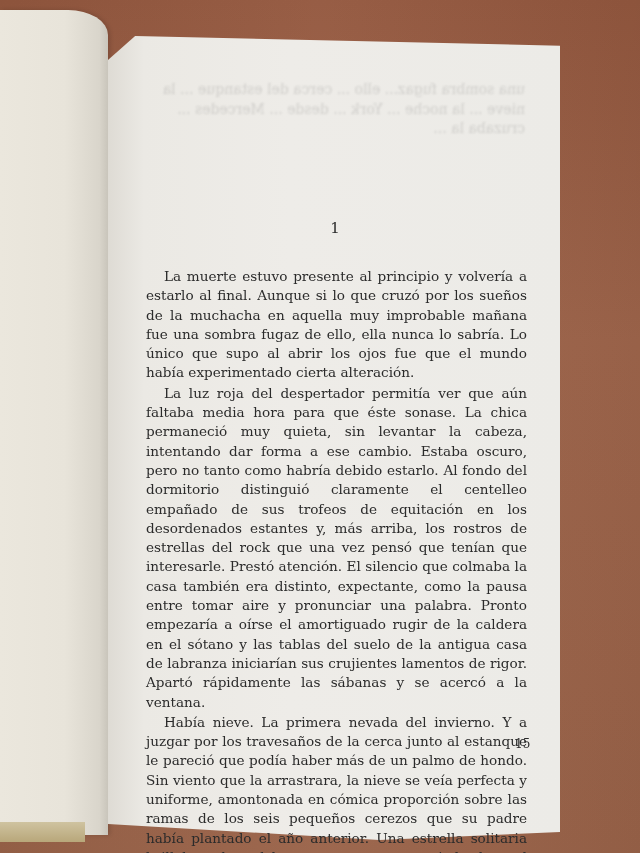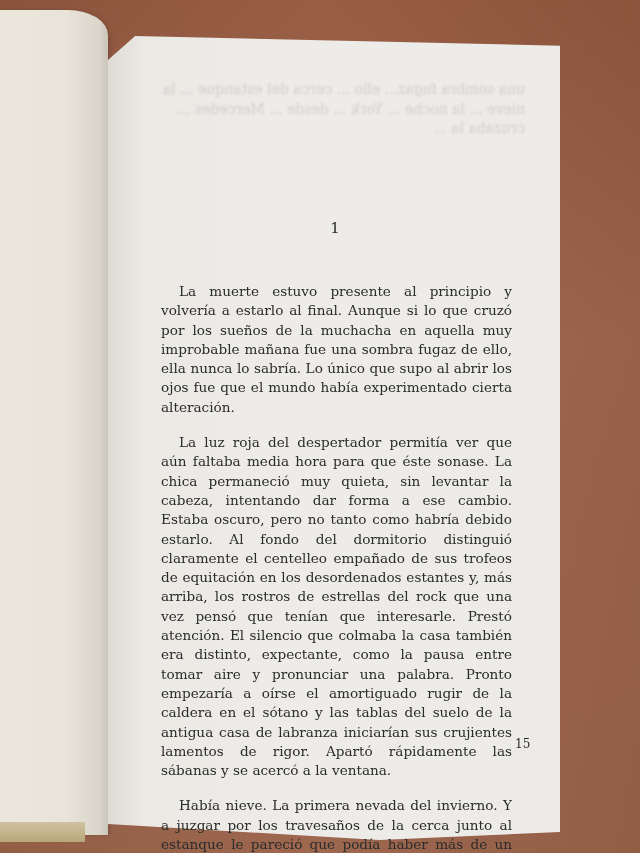--- a/index.html
+++ b/index.html
@@ -32,21 +32,21 @@
   }
   .chapter-num {
     position: absolute; left: 0; width: 640px; top: 219px; text-align: center;
     font-size: 15px; color: #2a2a2a; padding-left: 30px; box-sizing: border-box;
   }
   .body-text {
     position: absolute; left: 145px; top: 266px; width: 383px;
     font-size: 13.6px; line-height: 19.3px; color: #2b2b2b;
     text-align: justify;
   }
-  .body-text p { margin: 16px; text-indent: 18px; }
+  .body-text p { margin: 1px; text-indent: 18px; }
   .page-number {
     position: absolute; left: 515px; top: 737px; font-size: 12px; color: #2a2a2a;
   }
 </style>
 </head>
 <body>
 
 <div class="table-surface"></div>
 <div class="left-page"></div>
 <div class="left-page-edge"></div>

